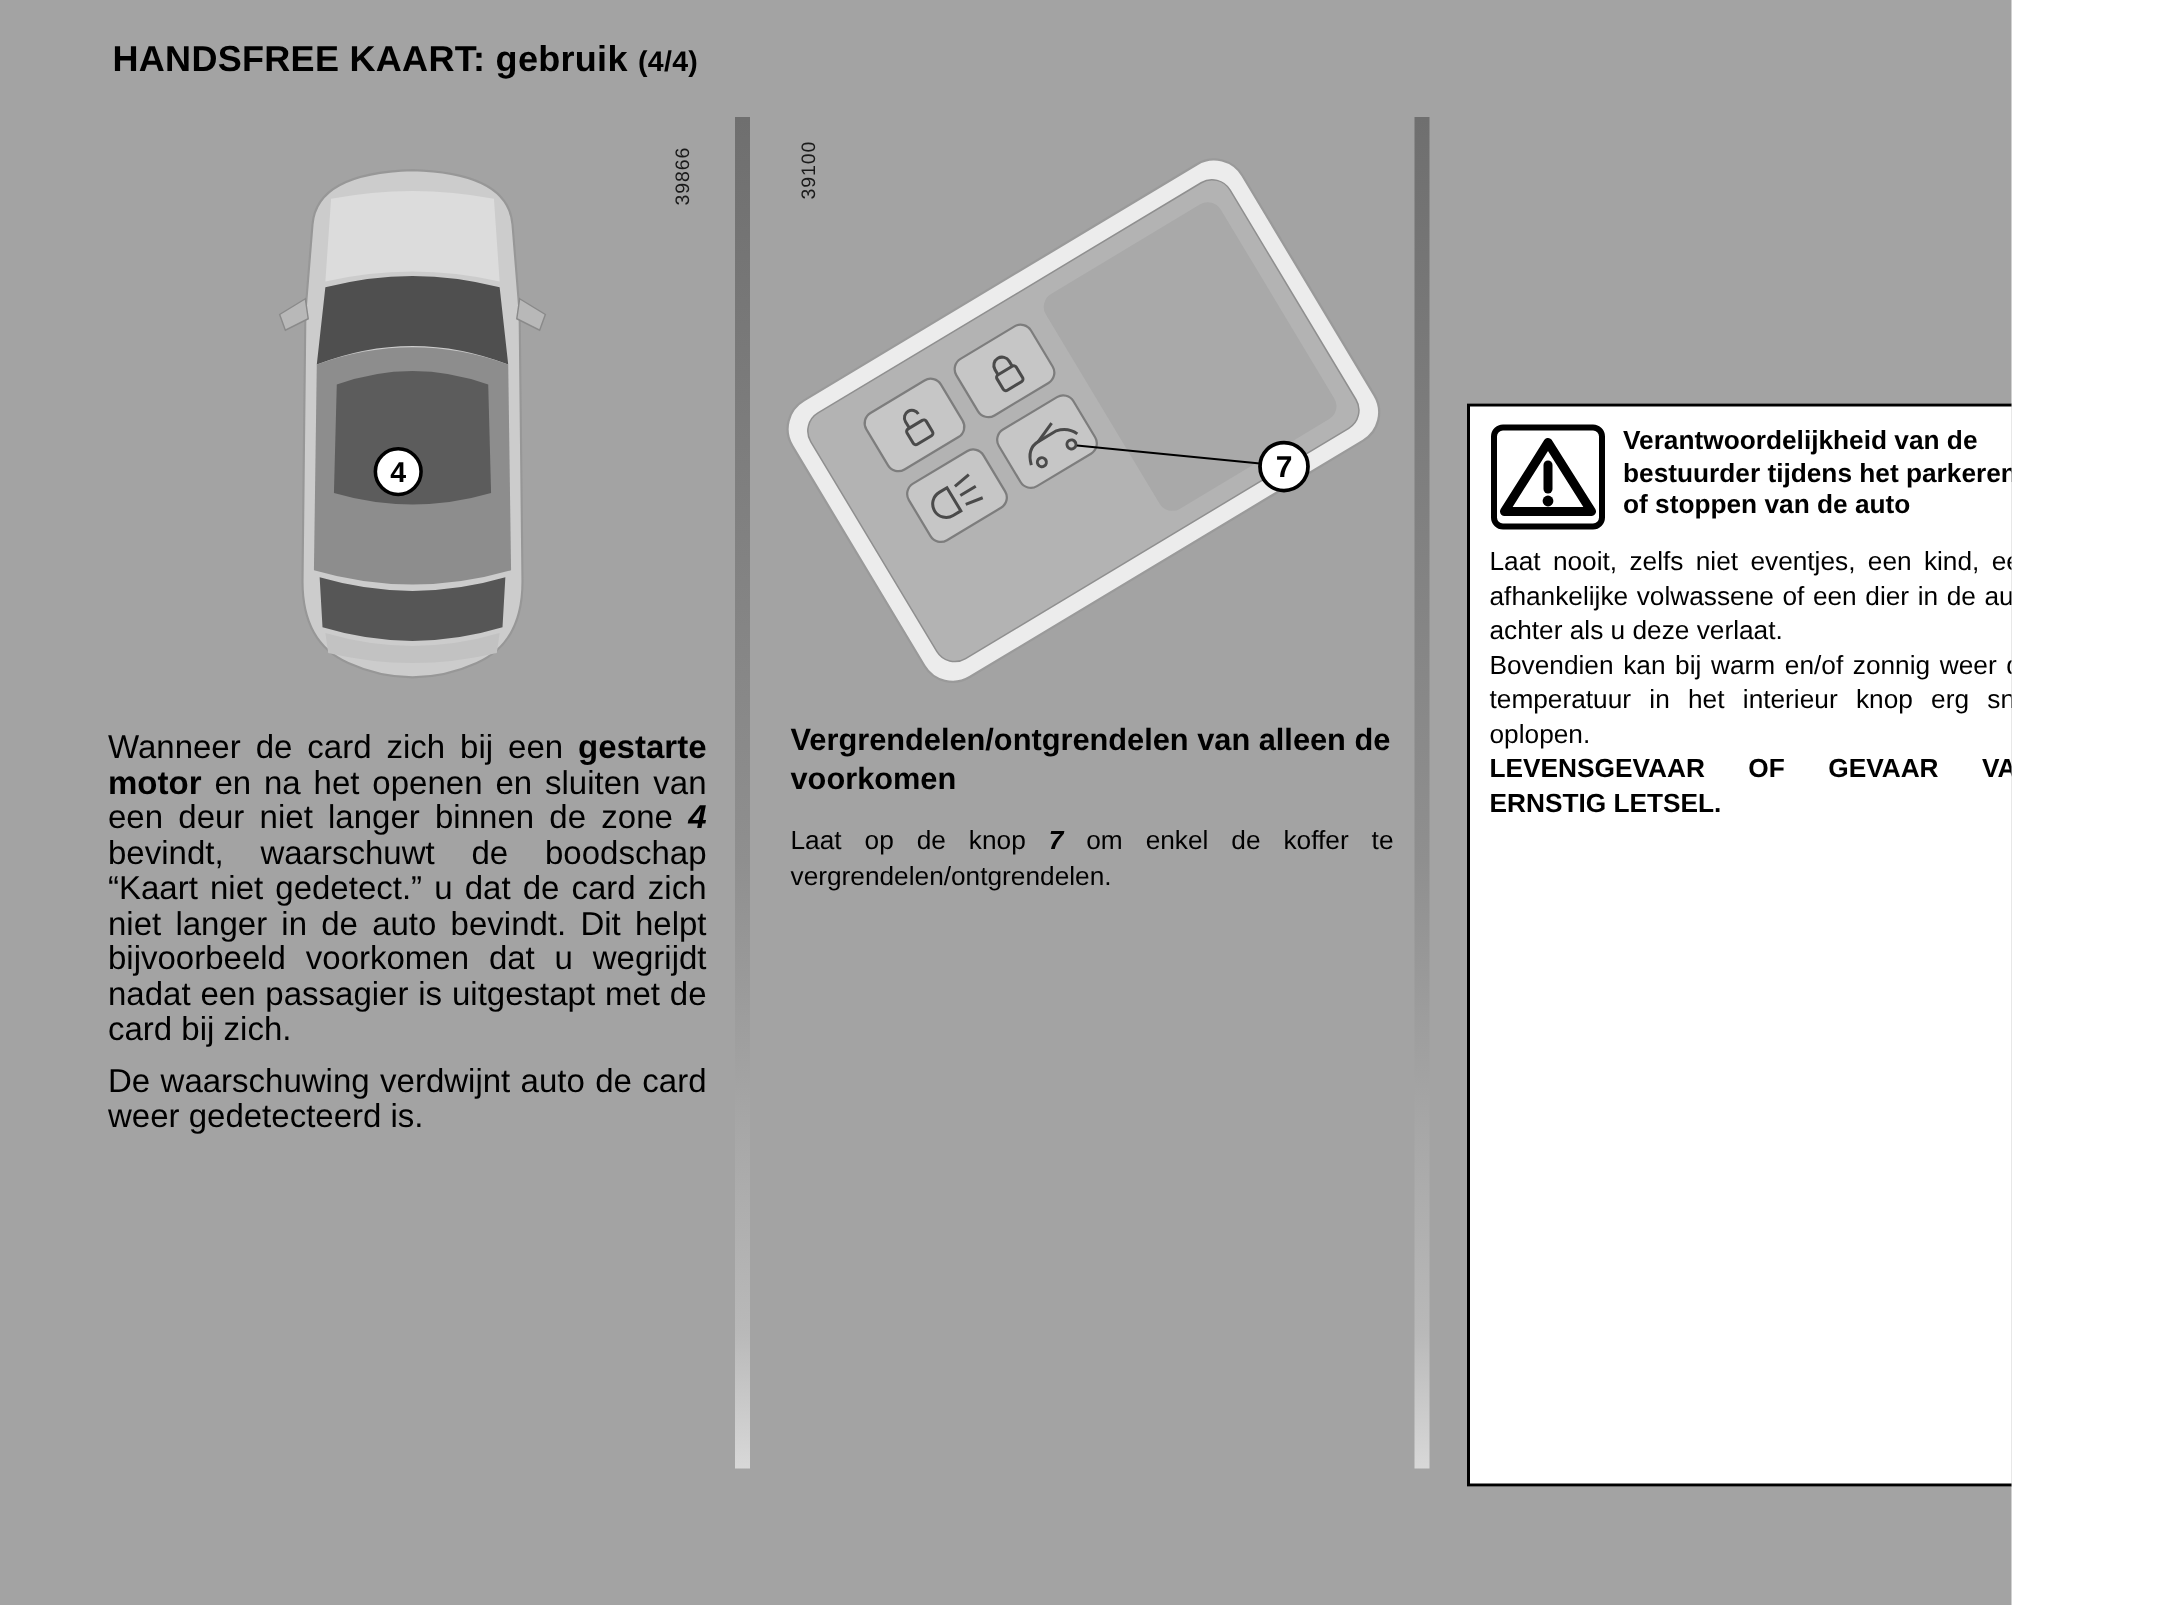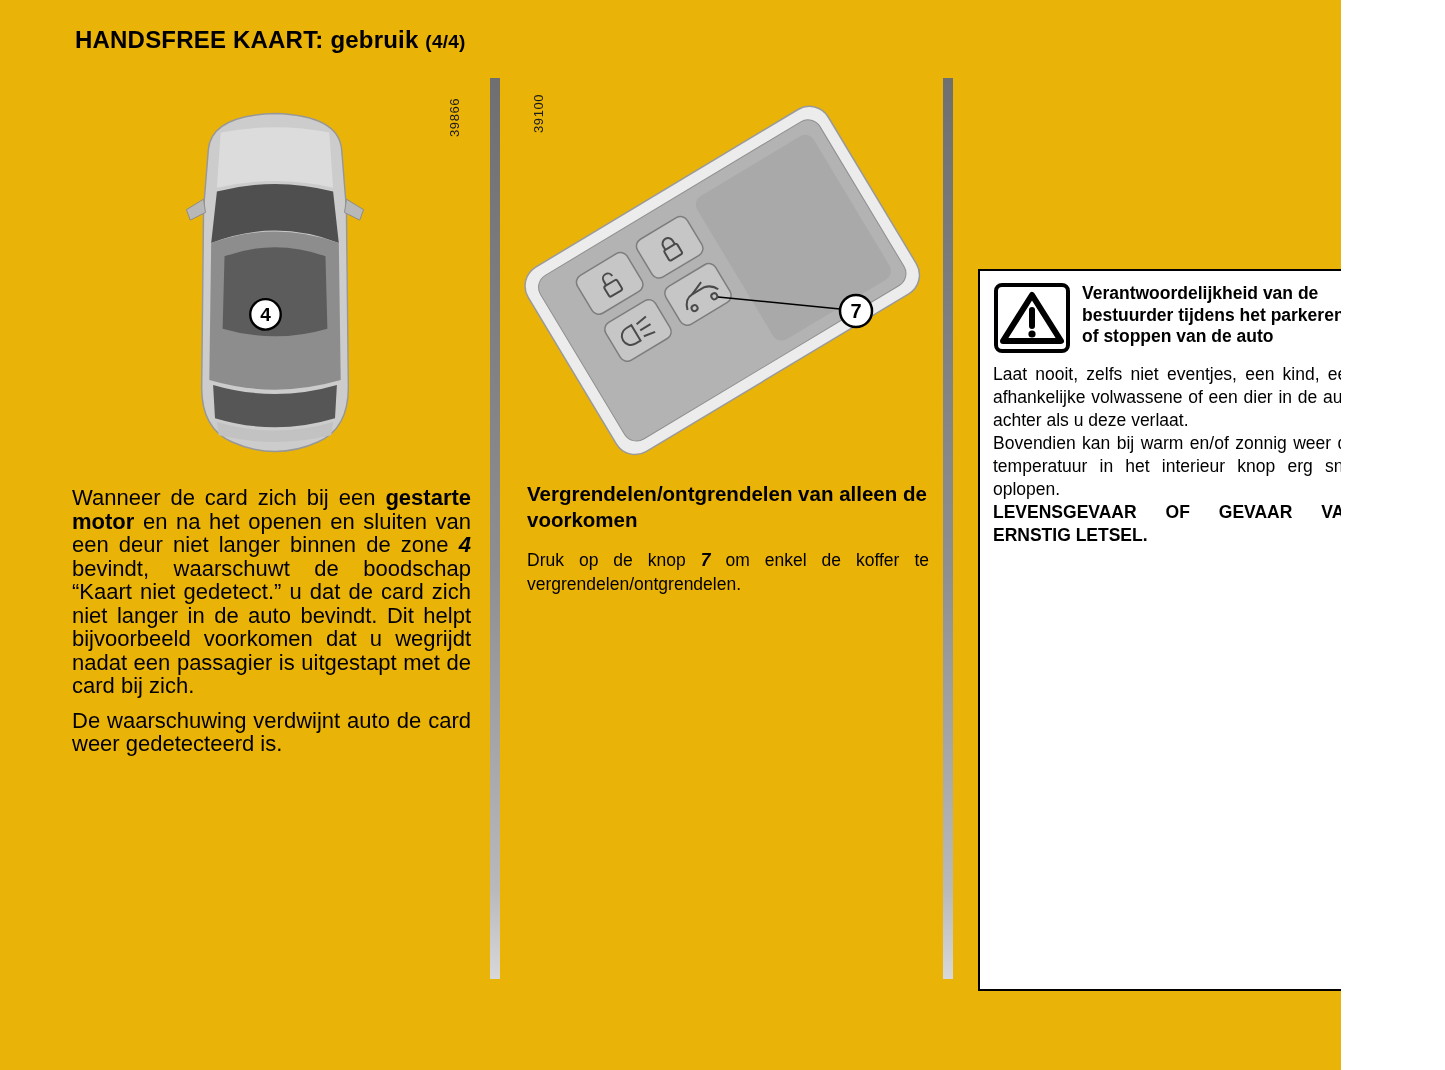--- a/index.html
+++ b/index.html
@@ -1,17 +1,17 @@
 <!DOCTYPE html>
 <html><head>
 <meta charset="utf-8">
 <style>
   html,body { margin:0; padding:0; background:#fff; }
   .page {
-    position:relative; width:1341px; height:1070px; background:#eab308;
+    position:relative; width:1341px; height:1070px; background:#a3a3a3;
     font-family:"Liberation Sans", sans-serif; color:#000; overflow:hidden;
   }
   .page-title {
     position:absolute; left:75px; top:26px;
     font-size:24px; font-weight:bold; letter-spacing:0.2px; white-space:nowrap;
   }
   .page-title .suffix { font-size:19px; }
 
   .figure-number {
     position:absolute; font-size:13px; color:#1a1a1a; letter-spacing:0.6px;
@@ -163,21 +163,21 @@
       </g>
     </svg>
   </div>
 
   <div class="left-text">
     <p><span>Wanneer de card zich bij een </span><span class="b">gestarte motor</span><span> en na het openen en sluiten van een deur niet langer binnen de zone </span><span class="bi">4</span><span> bevindt, waarschuwt de boodschap “Kaart niet gedetect.” u dat de card zich niet langer in de auto bevindt. Dit helpt bijvoorbeeld voorkomen dat u wegrijdt nadat een passagier is uitgestapt met de card bij zich.</span></p>
     <p>De waarschuwing verdwijnt auto de card weer gedetecteerd is.</p>
   </div>
 
   <div class="mid-heading">Vergrendelen/ontgrendelen van alleen de voorkomen</div>
-  <div class="mid-body"><span>Druk op de knop </span><span class="bi">7</span><span> om enkel de koffer te vergrendelen/ontgrendelen.</span></div>
+  <div class="mid-body"><span>Laat op de knop </span><span class="bi">7</span><span> om enkel de koffer te vergrendelen/ontgrendelen.</span></div>
 
   <div class="warning-box">
     <div class="warning-header">
       <svg class="warning-icon" viewBox="0 0 78 72">
         <rect x="3" y="3" width="72" height="66" rx="6" fill="#ffffff" stroke="#000000" stroke-width="4"></rect>
         <path d="M39 13 L68 59 L10 59 Z" fill="#ffffff" stroke="#000000" stroke-width="6" stroke-linejoin="round"></path>
         <line x1="39" y1="28" x2="39" y2="44" stroke="#000000" stroke-width="6" stroke-linecap="round"></line>
         <circle cx="39" cy="52" r="3.6" fill="#000000"></circle>
       </svg>
       <div class="warning-title">Verantwoordelijkheid van de bestuurder tijdens het parkeren of stoppen van de auto</div>

